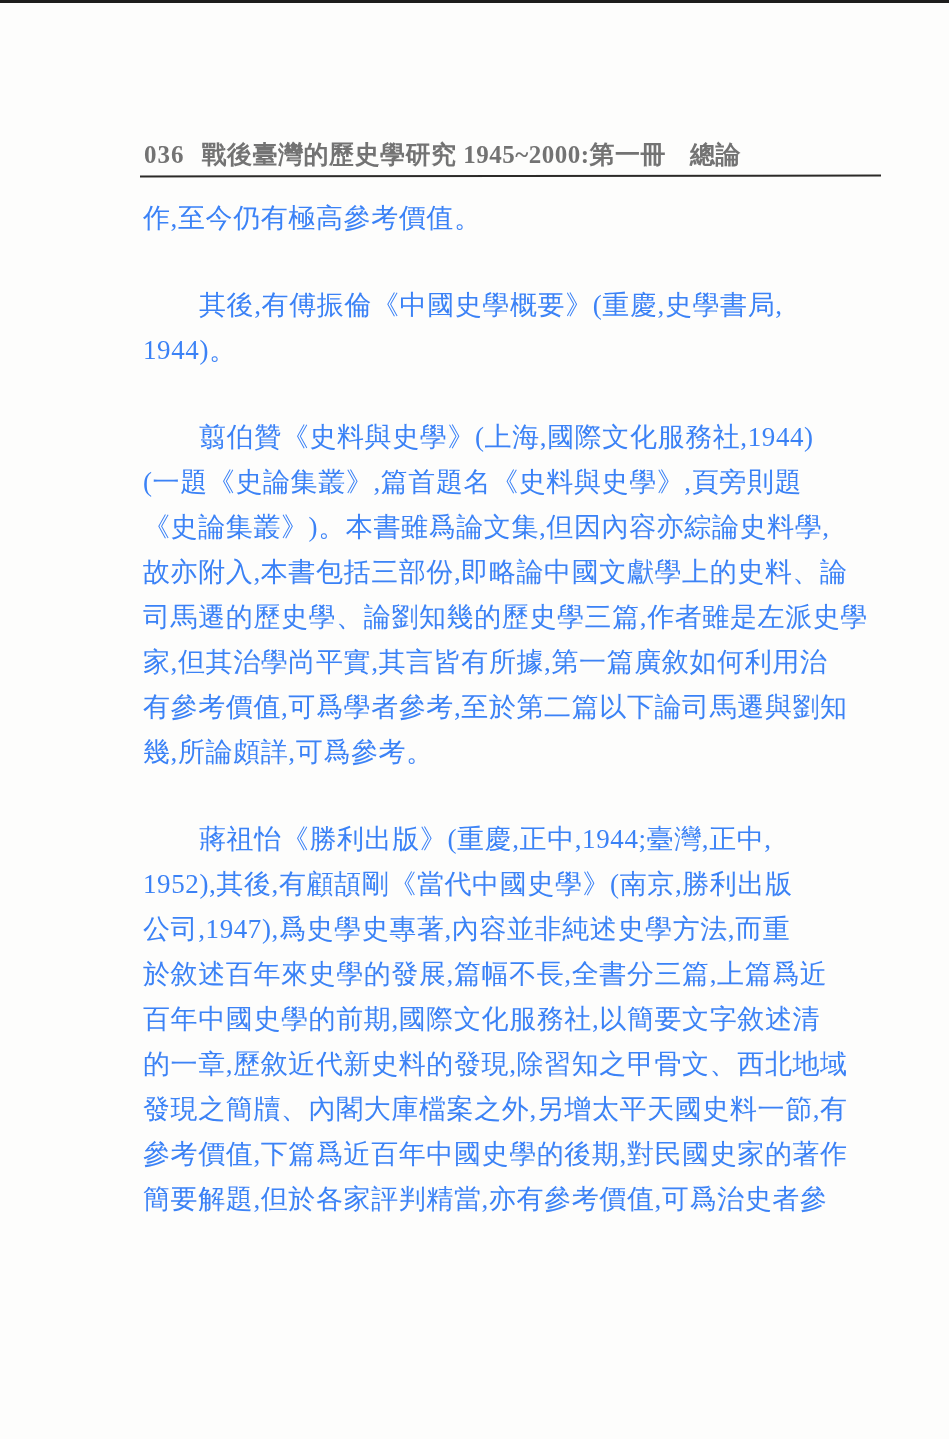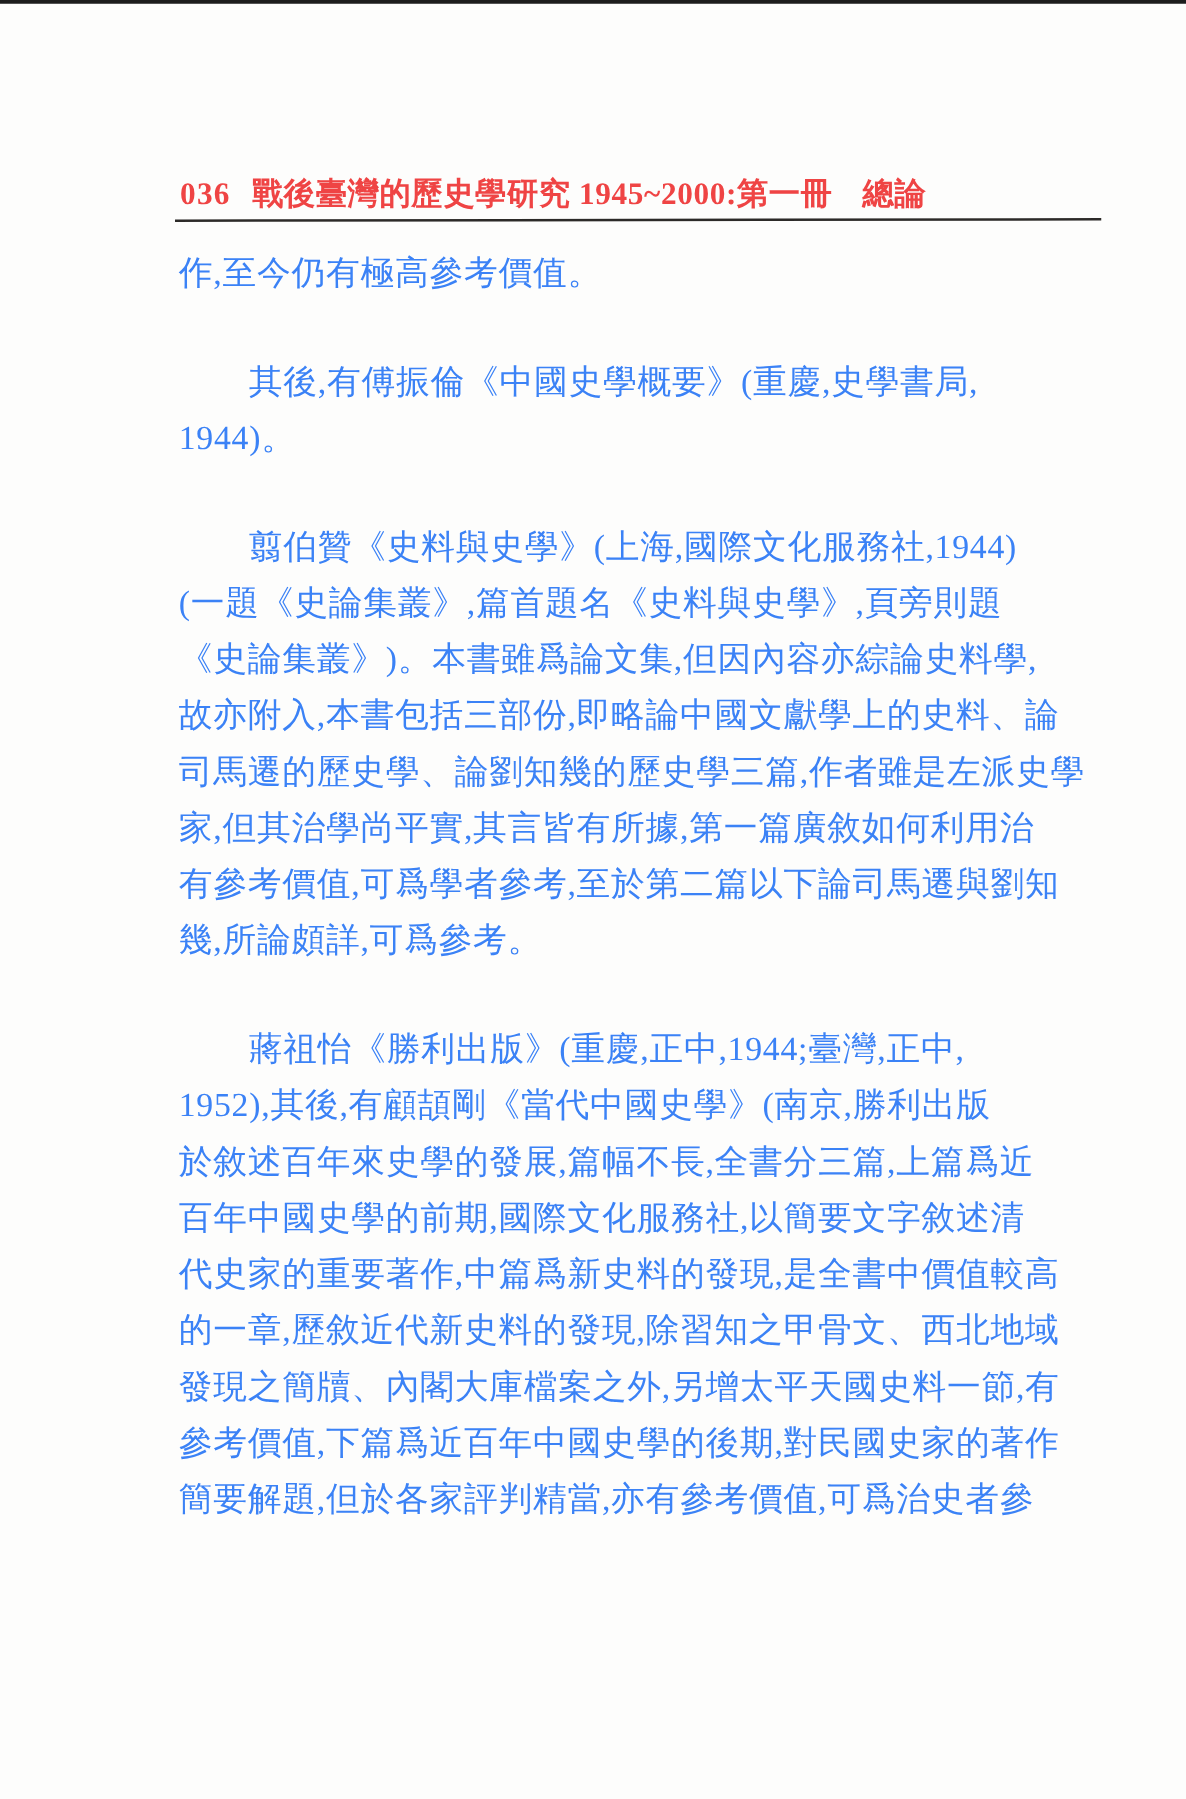--- a/index.html
+++ b/index.html
@@ -22,21 +22,21 @@
     height: 3px;
     background: #1d1d1d;
   }
   .page-header {
     position: absolute;
     left: 144px;
     top: 138px;
     width: 742px;
     font-size: 25px;
     font-weight: 700;
-    color: #ef4444;
+    color: #737373;
     white-space: nowrap;
     letter-spacing: 0.5px;
   }
   .page-number {
     font-weight: 600;
     letter-spacing: 1px;
   }
   .book-title {
     margin-left: 17px;
   }
@@ -98,21 +98,21 @@
       <div class="line">《史論集叢》)。本書雖爲論文集,但因內容亦綜論史料學,</div>
       <div class="line">故亦附入,本書包括三部份,即略論中國文獻學上的史料、論</div>
       <div class="line">司馬遷的歷史學、論劉知幾的歷史學三篇,作者雖是左派史學</div>
       <div class="line">家,但其治學尚平實,其言皆有所據,第一篇廣敘如何利用治</div>
       <div class="line">有參考價值,可爲學者參考,至於第二篇以下論司馬遷與劉知</div>
       <div class="line">幾,所論頗詳,可爲參考。</div>
     </div>
     <div class="para">
       <div class="line indent">蔣祖怡《勝利出版》(重慶,正中,1944;臺灣,正中,</div>
       <div class="line">1952),其後,有顧頡剛《當代中國史學》(南京,勝利出版</div>
+      <div class="line">公司,1947),爲史學史專著,內容並非純述史學方法,而重</div>
       <div class="line">於敘述百年來史學的發展,篇幅不長,全書分三篇,上篇爲近</div>
       <div class="line">百年中國史學的前期,國際文化服務社,以簡要文字敘述清</div>
-      <div class="line">代史家的重要著作,中篇爲新史料的發現,是全書中價值較高</div>
       <div class="line">的一章,歷敘近代新史料的發現,除習知之甲骨文、西北地域</div>
       <div class="line">發現之簡牘、內閣大庫檔案之外,另增太平天國史料一節,有</div>
       <div class="line">參考價值,下篇爲近百年中國史學的後期,對民國史家的著作</div>
       <div class="line">簡要解題,但於各家評判精當,亦有參考價值,可爲治史者參</div>
     </div>
   </div>
 
 </body></html>

